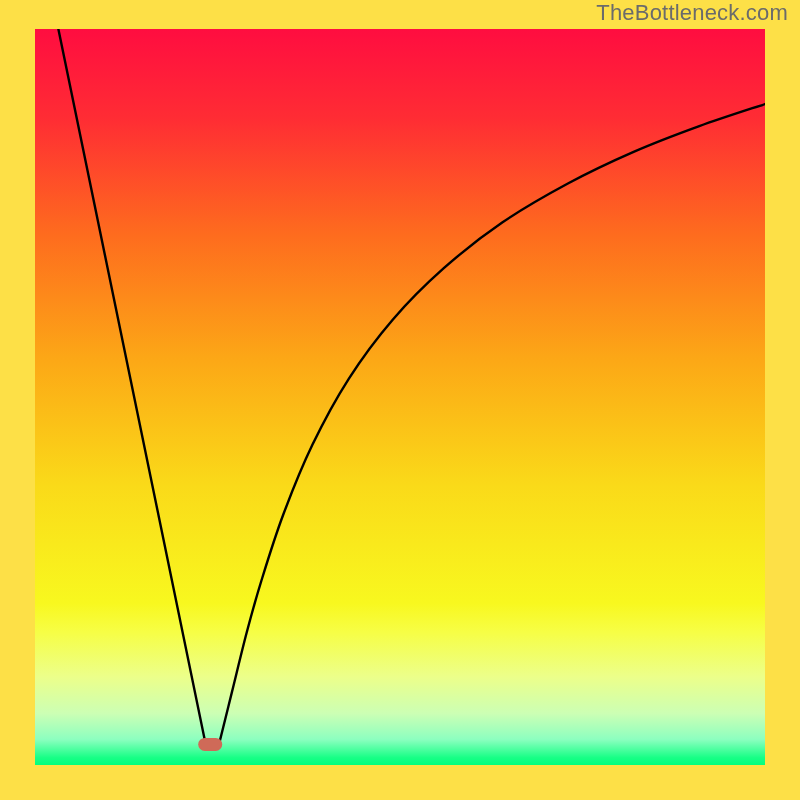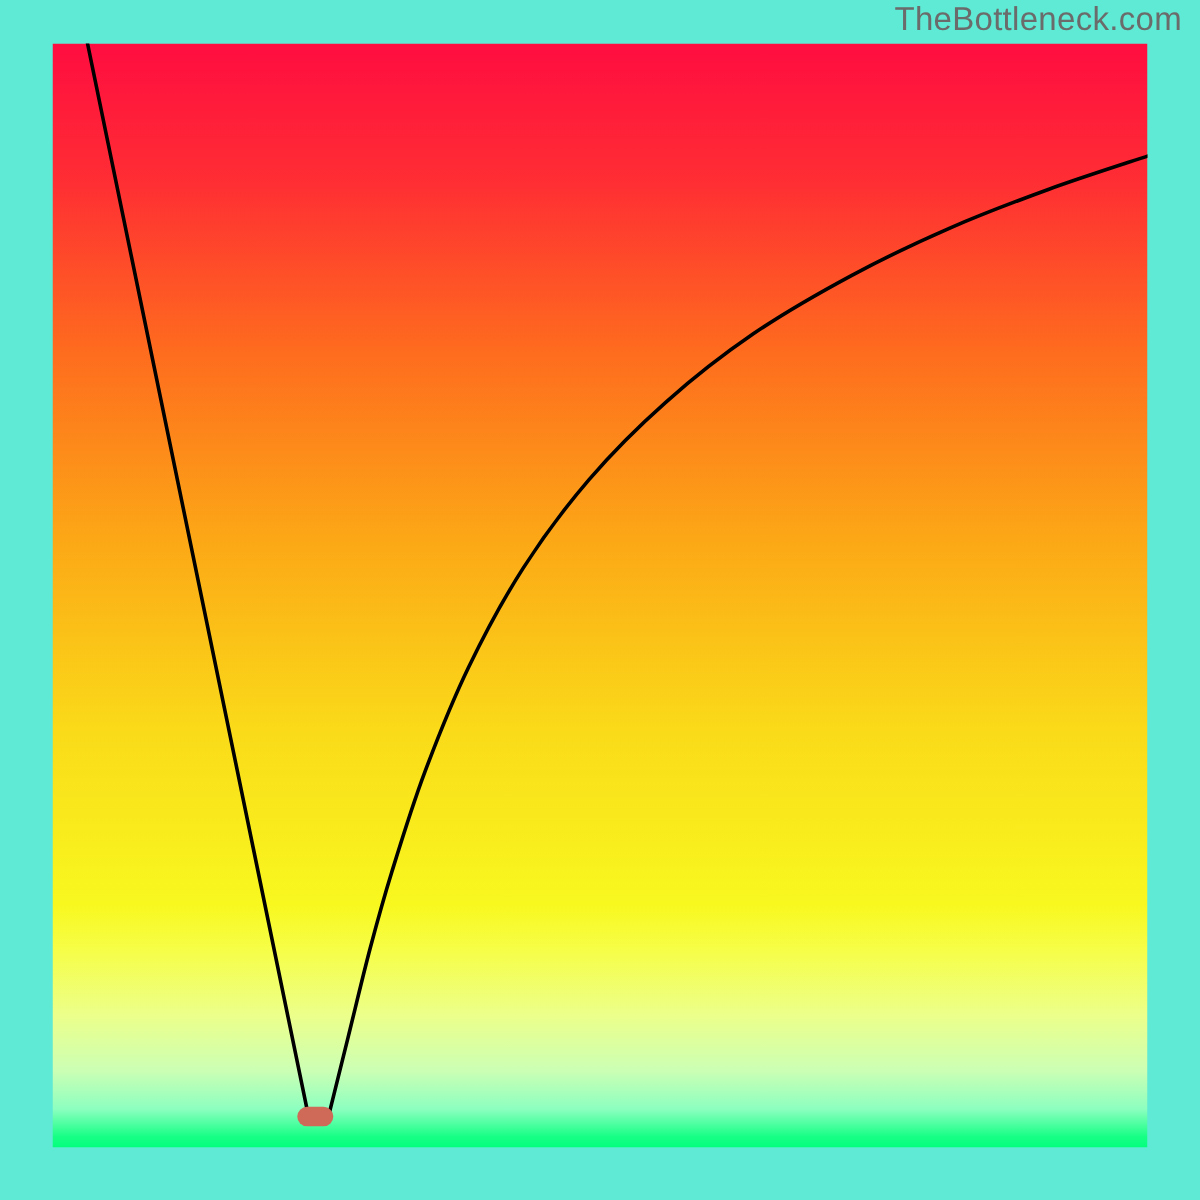--- a/index.html
+++ b/index.html
@@ -7,21 +7,21 @@
     padding: 0;
     width: 800px;
     height: 800px;
     background: #ffffff;
     overflow: hidden;
   }
   .frame {
     position: relative;
     width: 800px;
     height: 800px;
-    background: #5eead4;
+    background: #fde047;
   }
   .watermark {
     position: absolute;
     top: 0px;
     right: 12px;
     font-family: Arial, Helvetica, sans-serif;
     font-size: 22px;
     color: #6b6b6b;
     letter-spacing: 0.2px;
     z-index: 10;

